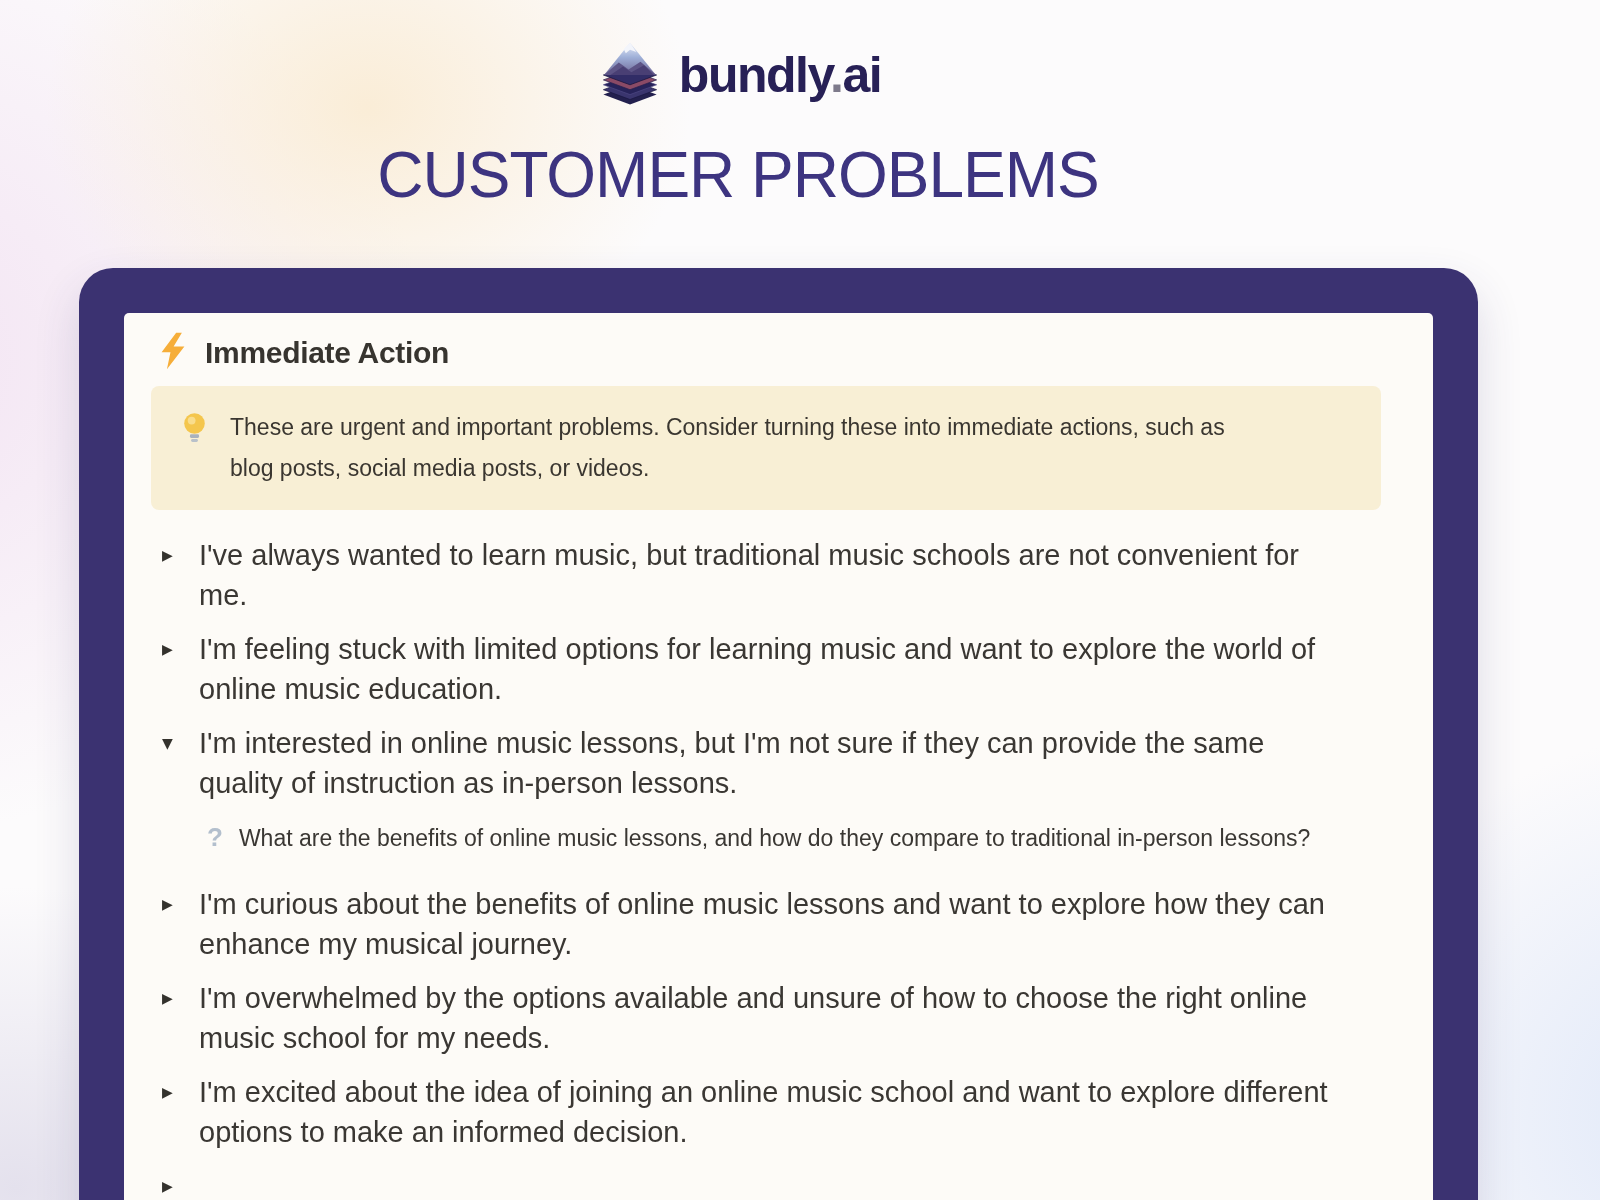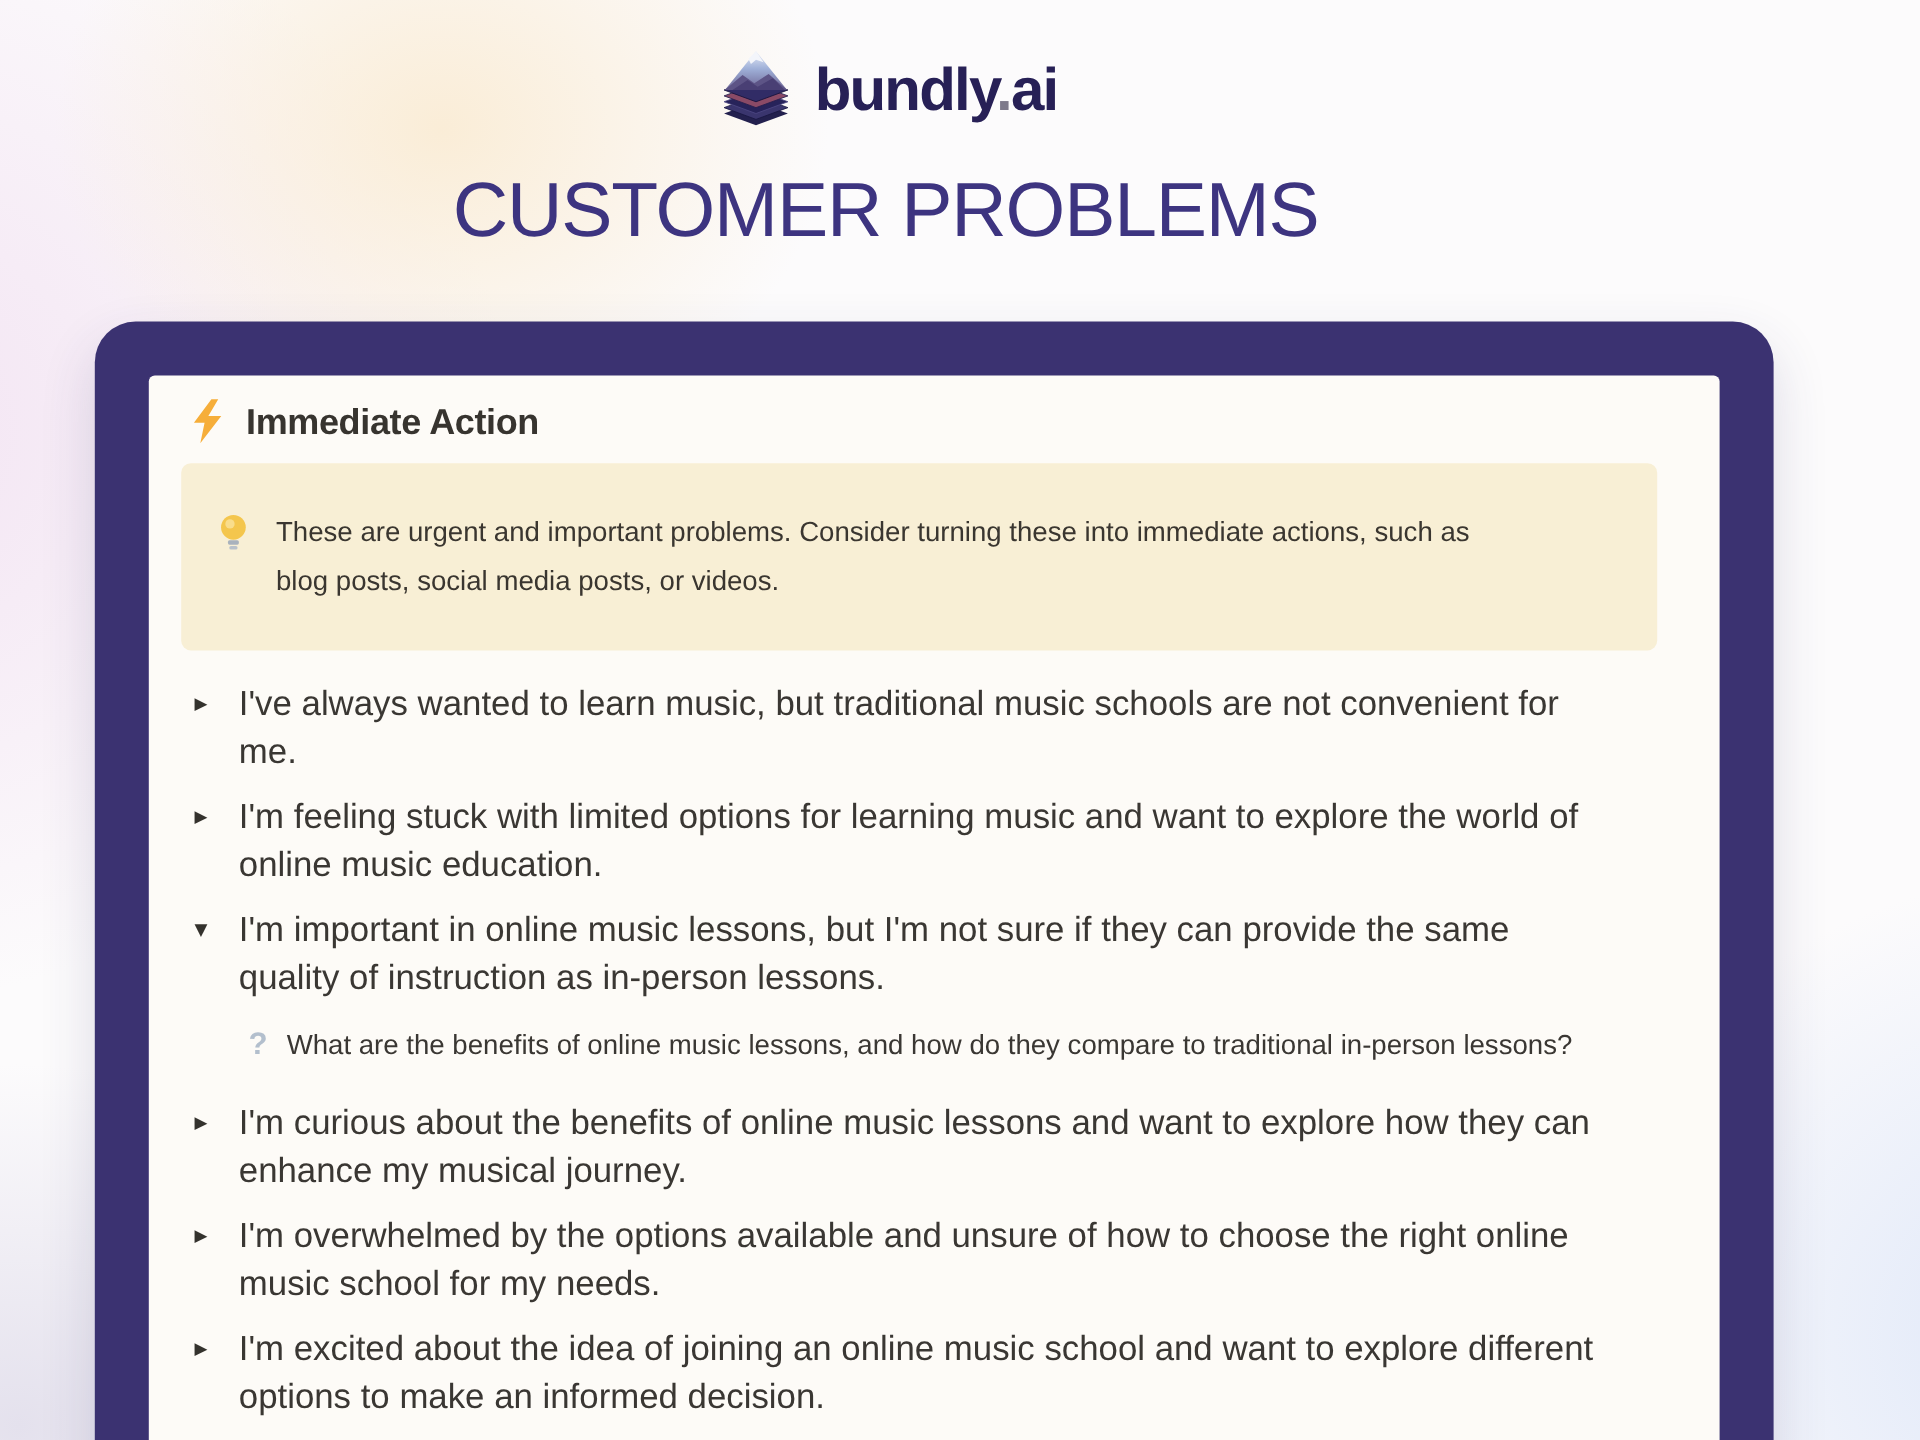--- a/index.html
+++ b/index.html
@@ -38,21 +38,21 @@
     overflow:hidden;
   }
 
   .section-heading { display:flex; align-items:flex-end; gap:16px; padding:19px 0 0 33px; }
   .bolt { width:32px; height:38px; display:block; }
   .section-title { font-size:30px; font-weight:700; color:#37342f; letter-spacing:-0.3px; }
 
   .callout {
     margin:16px 52px 16px 27px;
     background:#f8efd5; border-radius:8px;
-    padding:37px 30px; display:flex; gap:22px; align-items:flex-start;
+    padding:21px 30px; display:flex; gap:22px; align-items:flex-start;
   }
   .bulb { width:27px; height:32px; display:block; margin-top:5px; }
   .callout-text { font-size:23px; line-height:41px; color:#3a3630; max-width:1025px; }
 
   .problems { margin:25px 40px 0 38px; }
   .problem { display:flex; margin-bottom:14px; }
   .marker {
     width:37px; flex:0 0 37px; font-family:"DejaVu Sans", sans-serif;
     font-size:14px; line-height:40px; color:#34322d; cursor:pointer;
   }
@@ -125,21 +125,21 @@
       </div>
         <div>
         <div class="problem">
           <span class="marker">▶</span>
           <span class="ptext">I'm feeling stuck with limited options for learning music and want to explore the world of online music education.</span>
         </div>
       </div>
         <div>
         <div class="problem">
           <span class="marker">▼</span>
-          <span class="ptext">I'm important in online music lessons, but I'm not sure if they can provide the same quality of instruction as in-person lessons.</span>
+          <span class="ptext">I'm interested in online music lessons, but I'm not sure if they can provide the same quality of instruction as in-person lessons.</span>
         </div>
 
       <div class="subitem"><span class="q-icon">?</span><span>What are the benefits of online music lessons, and how do they compare to traditional in-person lessons?</span></div>
     </div>
         <div>
         <div class="problem">
           <span class="marker">▶</span>
           <span class="ptext">I'm curious about the benefits of online music lessons and want to explore how they can enhance my musical journey.</span>
         </div>
       </div>

